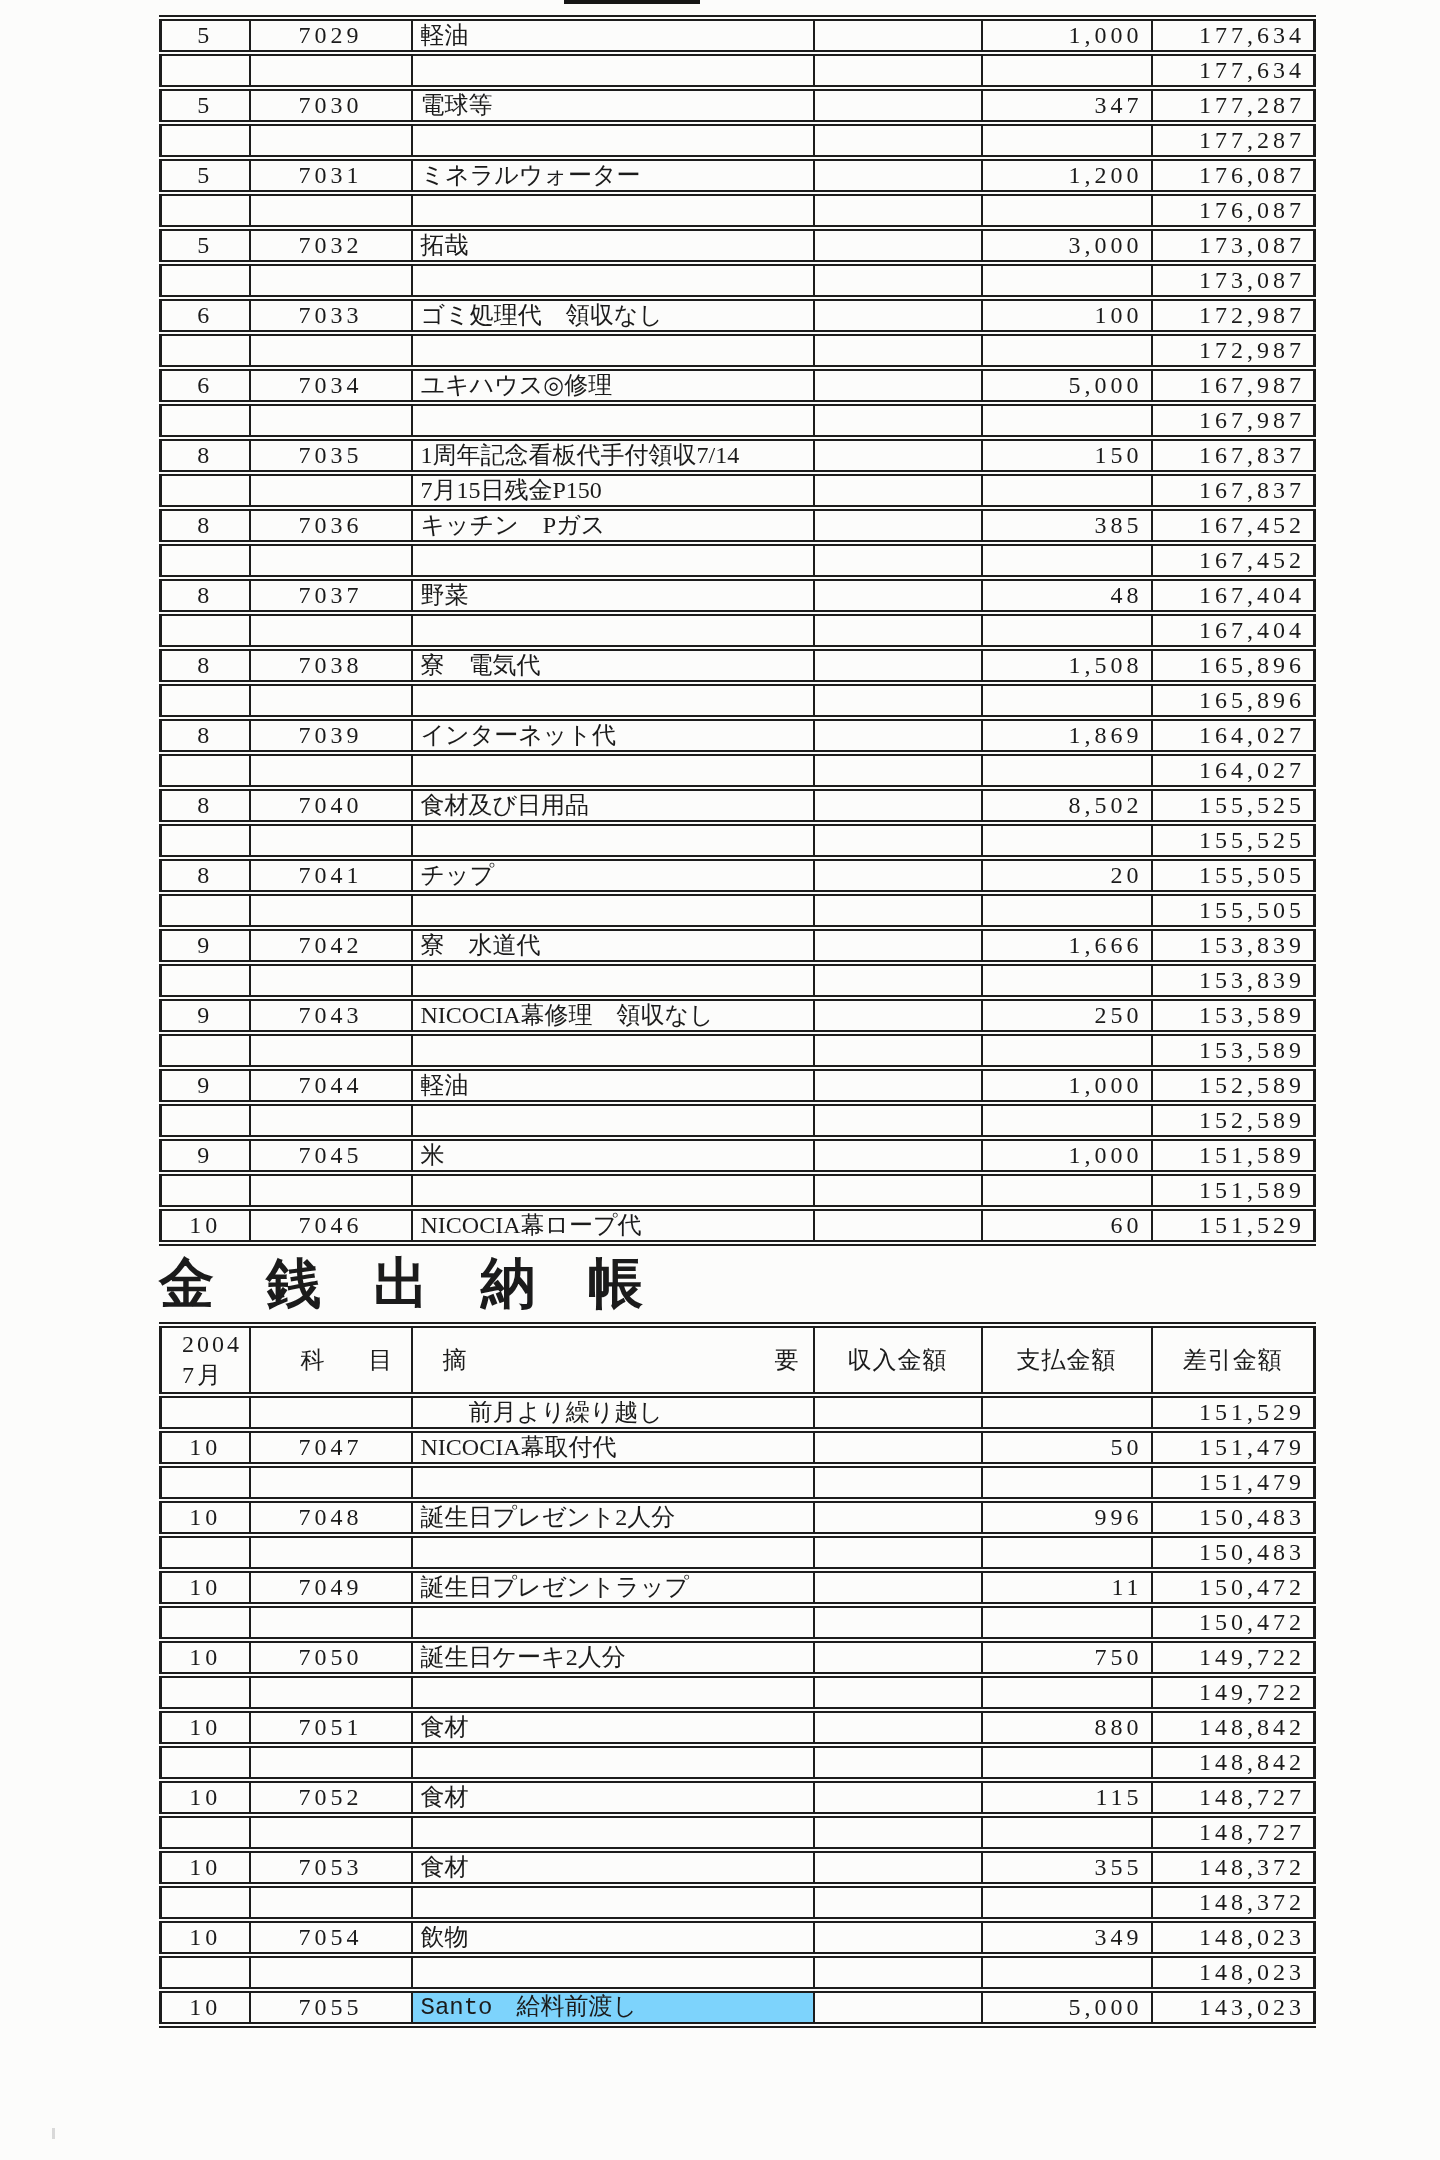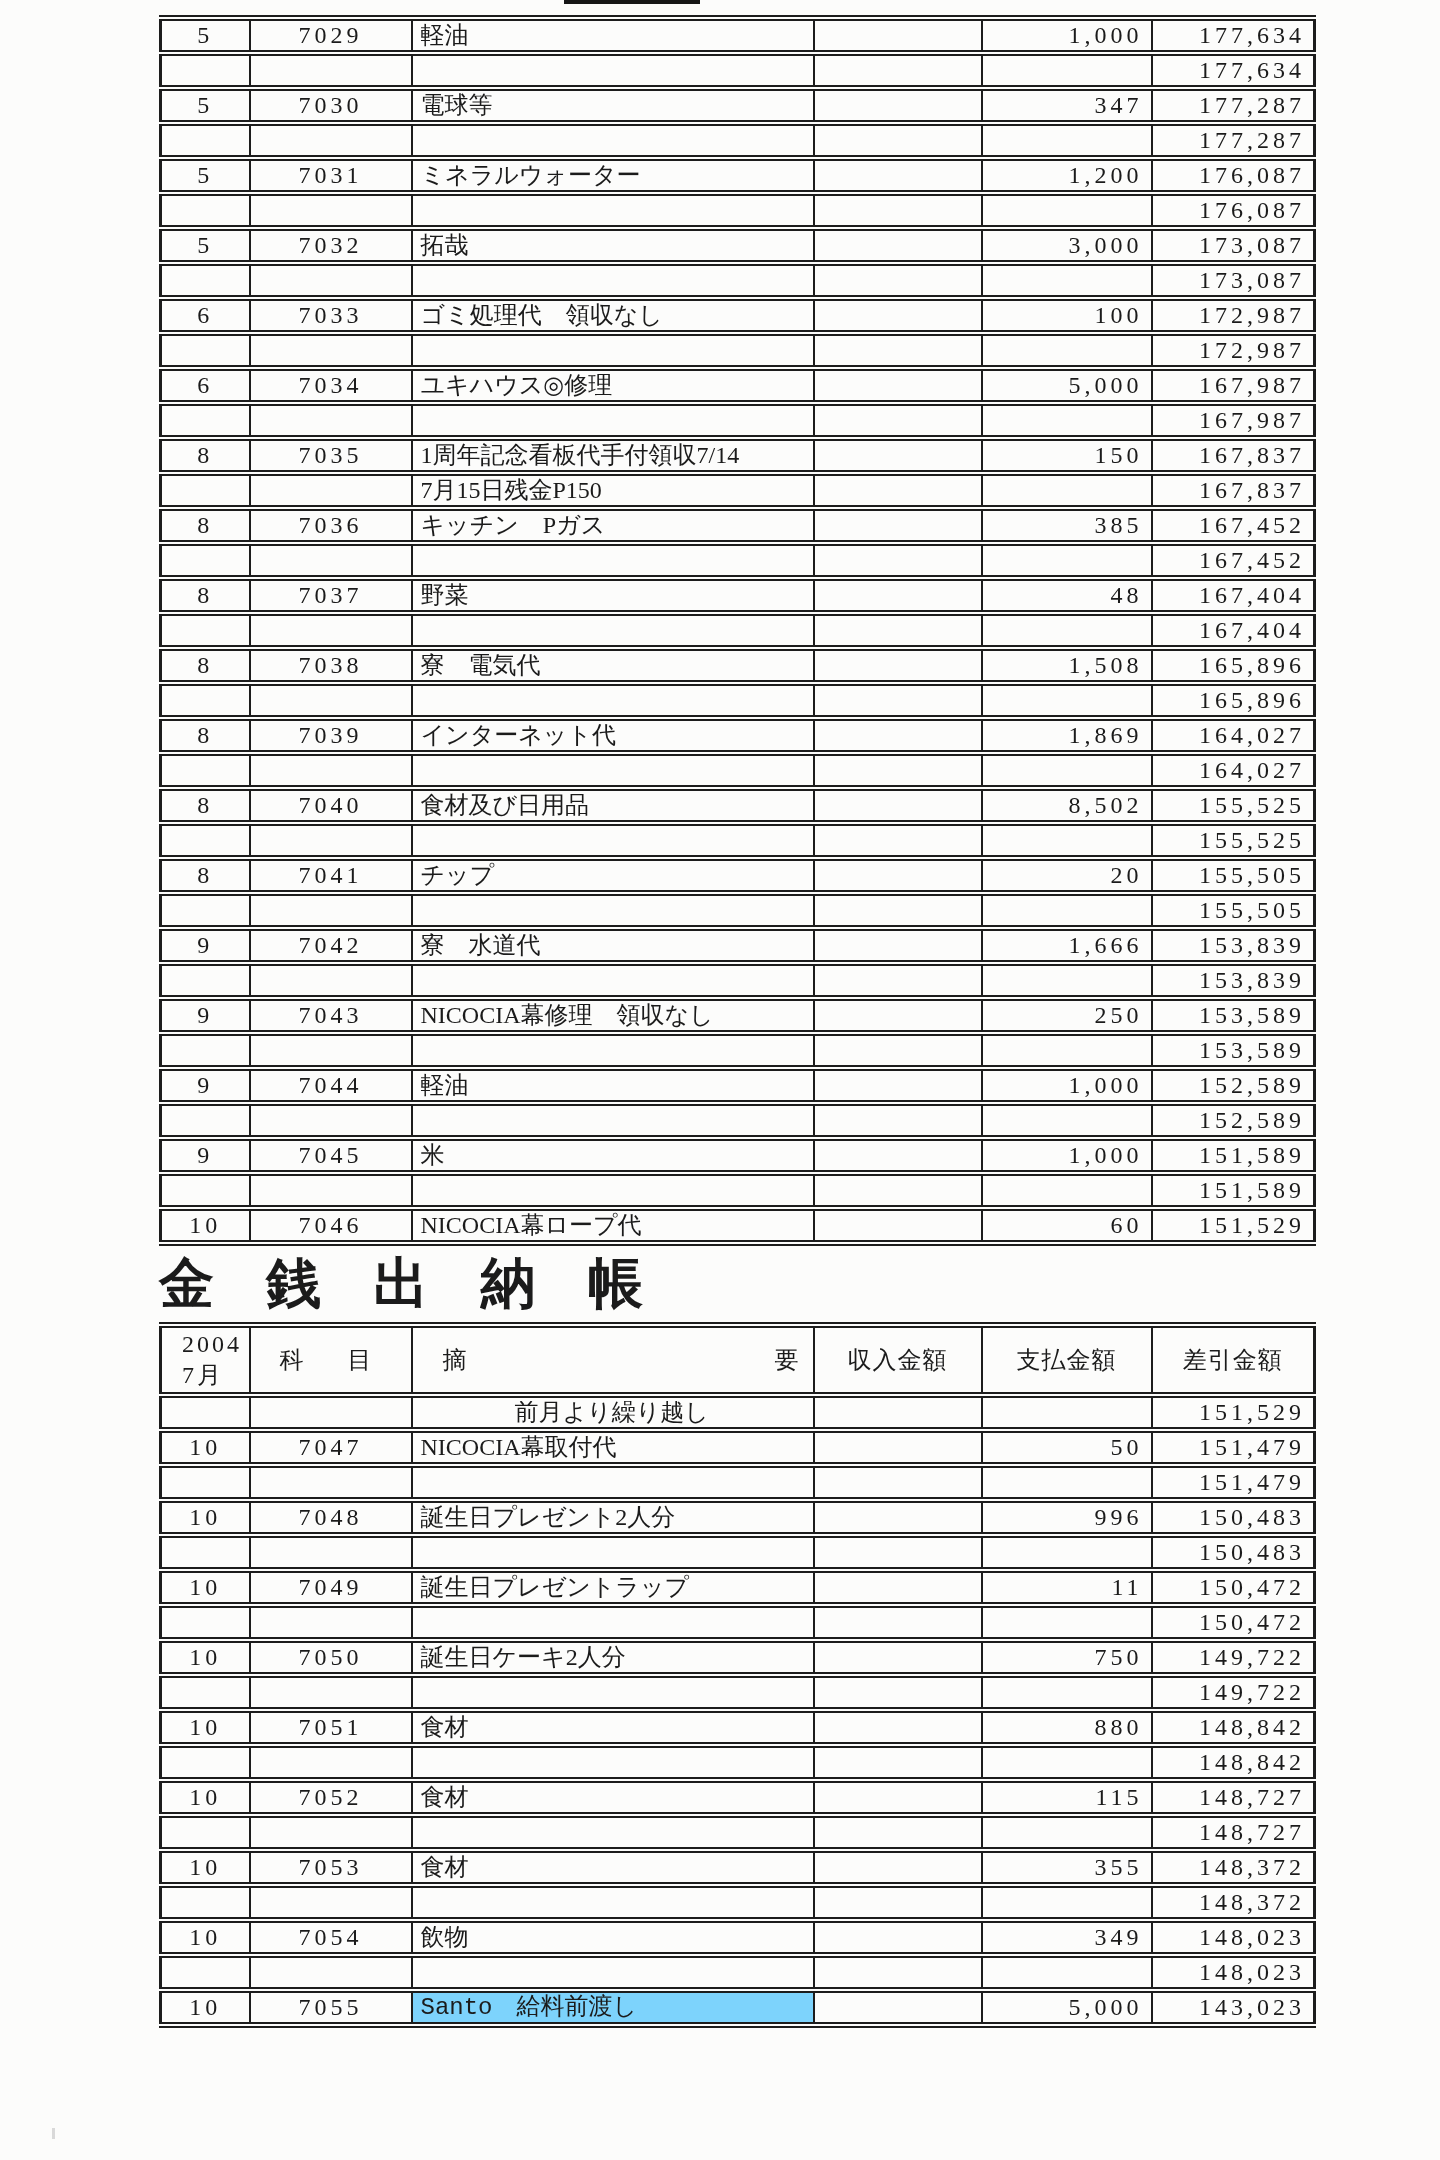--- a/index.html
+++ b/index.html
@@ -23,26 +23,26 @@
     line-height:29px;
   }
   table.ledger tr { height:35px; }
   table.ledger tr.hdr { height:70px; }
   .c-day, .c-no { text-align:center; }
   .c-day, .c-no, .c-pay, .c-bal { font-size:25px; letter-spacing:4px; }
   .c-desc { text-align:left; padding-left:8px; }
   .c-in   { }
   .c-pay  { text-align:right; padding-right:10px; }
   .c-bal  { text-align:right; padding-right:6px; }
-  .c-desc.carry { padding-left:102px;border-radius:16px; }
+  .c-desc.carry { padding-left:56px;border-radius:16px; }
   .c-desc.shaded { background:#7dd3fc;font-family:Liberation Mono, monospace; }
   
   th.th-date { text-align:left; padding-left:12px; }
   th.th-date div { line-height:31px; letter-spacing:3px;margin-left:12px; }
-  th.th-subject { text-align:center; letter-spacing:10px; }
+  th.th-subject { text-align:right; letter-spacing:10px; }
   th.th-summary .spread { display:flex; justify-content:space-between; padding:0 6px 0 22px; }
   th.th-amt { text-align:center; letter-spacing:1px; }
   
   .title-band {
     position:absolute; left:159px; top:1246px; width:1154px; height:68px;
     line-height:76px; text-align:left;
   }
   .title-text {
     font-size:55px; font-weight:bold; letter-spacing:0.95em; margin-right:-0.95em;
     display:inline-block;

